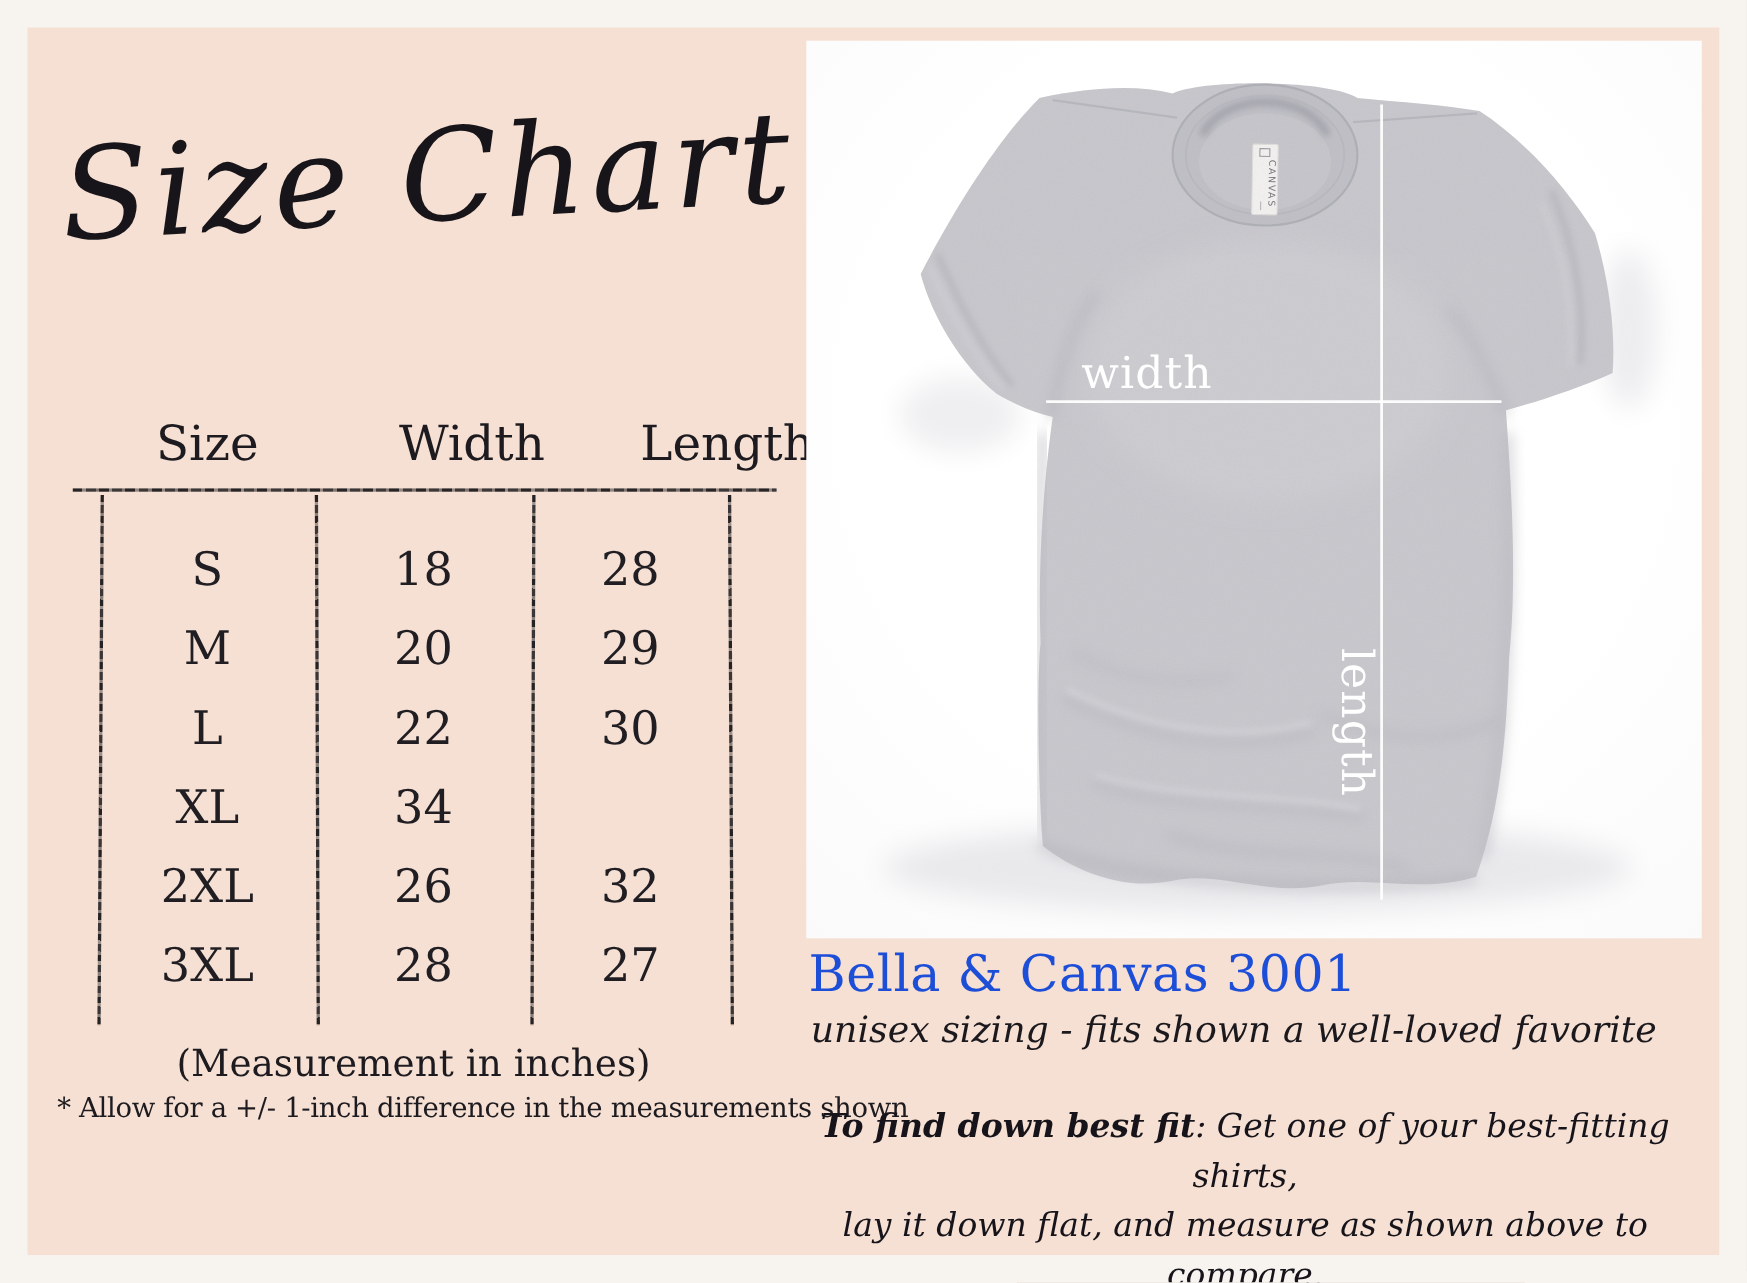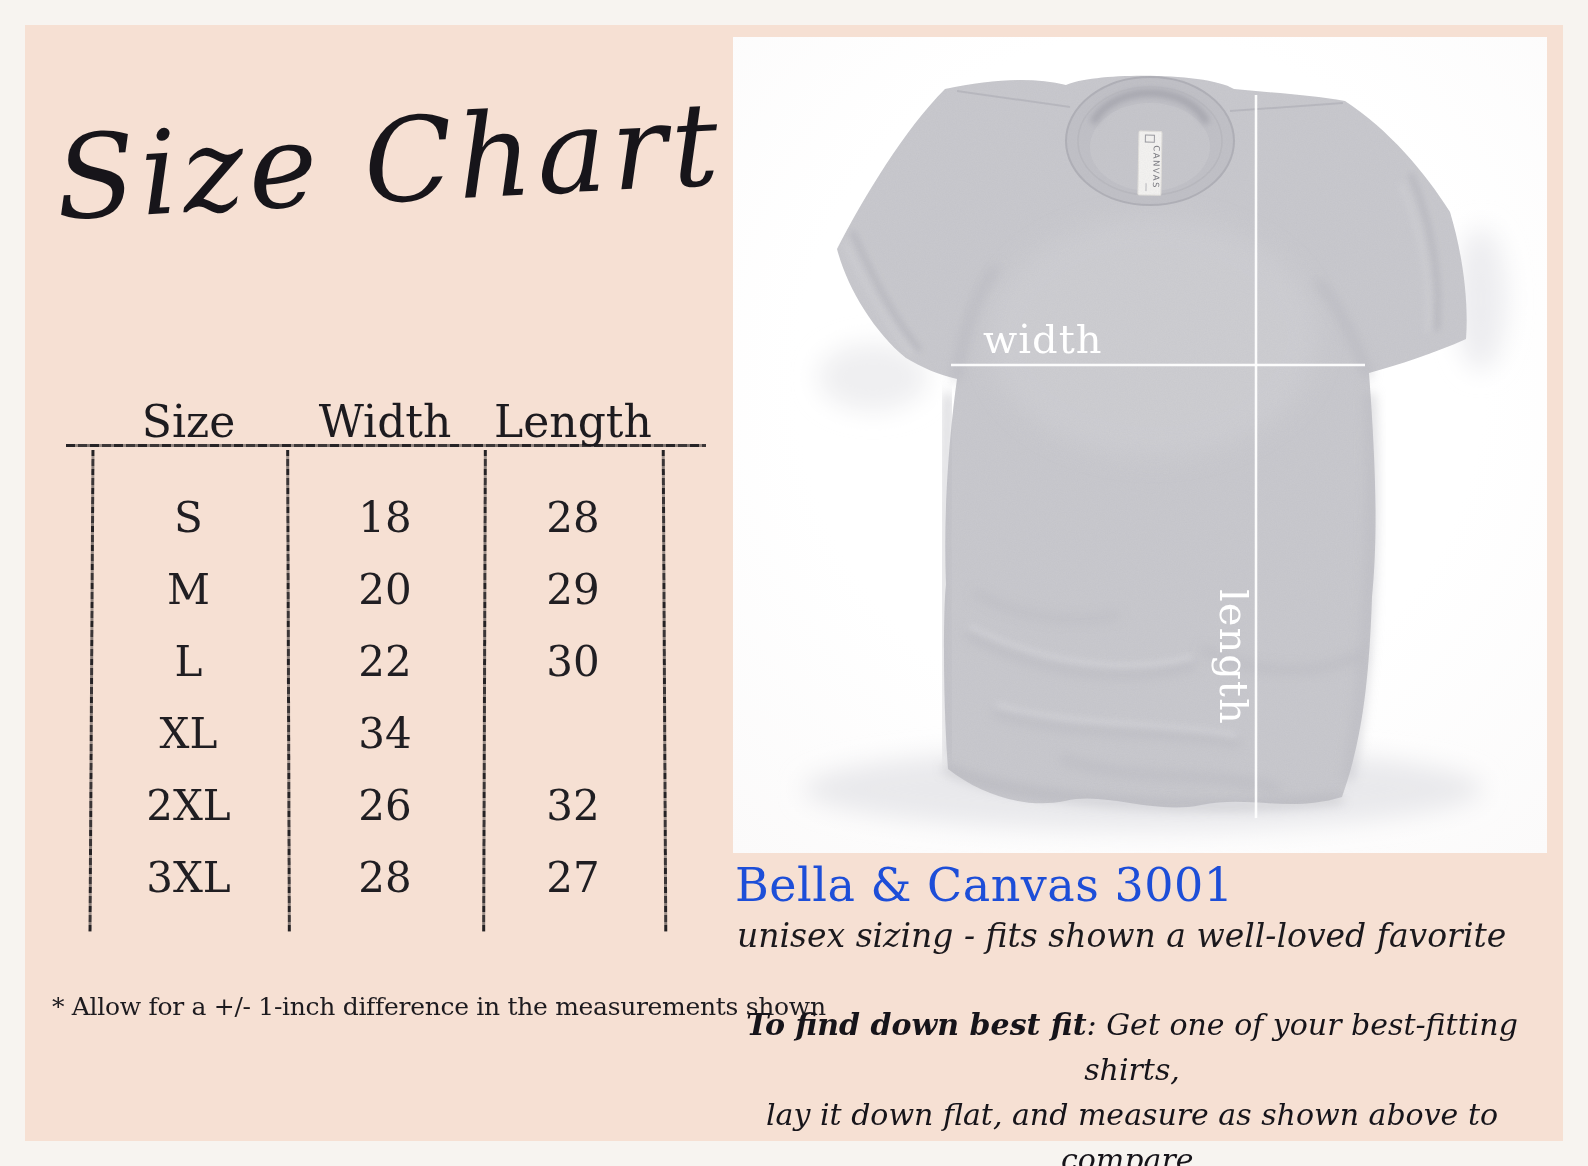--- a/index.html
+++ b/index.html
@@ -19,22 +19,23 @@
   #title{
     position:absolute;left:56px;top:112px;width:680px;
     font-style:italic;font-size:116px;line-height:1.15;
     letter-spacing:5px;color:#17151a;
     transform:rotate(-3deg);transform-origin:left center;
     white-space:nowrap;
   }
   
   .tbl-grid{display:grid;grid-template-columns:197px 196px 180px;padding-left:20px;}
   #tbl-header{
-    position:absolute;left:70px;top:380px;width:632px;height:82px;
+    position:absolute;left:70px;top:362px;width:632px;height:82px;
     align-items:center;
+    gap:44px;
   }
   #tbl-header span{display:block;text-align:center;font-size:44px;color:#1d1b1f;}
   #tbl-hline{
     position:absolute;left:66px;top:444px;width:640px;height:3px;
     background-image:repeating-linear-gradient(to right,
       rgba(28,26,29,.95) 0 9px, rgba(28,26,29,.45) 9px 12px,
       rgba(28,26,29,.85) 12px 21px, rgba(28,26,29,.55) 21px 24px);
   }
   #tbl-body{
     position:absolute;left:70px;top:447px;width:632px;padding-top:34px;
@@ -126,20 +127,21 @@
       <span>28</span>
       <span>27</span>
     </div>
   </div>
 
   <div class="vline" id="vline-0"></div>
   <div class="vline" id="vline-1"></div>
   <div class="vline" id="vline-2"></div>
   <div class="vline" id="vline-3"></div>
 
+  <div id="tbl-note">(Measurement in inches)</div>
   <div id="tbl-footnote">* Allow for a +/- 1-inch difference in the measurements shown</div>
 
   <div id="photo-box">
     <svg width="814" height="816" viewBox="0 0 814 816" xmlns="http://www.w3.org/2000/svg">
       <defs>
         <filter id="b3" x="-60%" y="-60%" width="220%" height="220%">
             <feGaussianBlur stdDeviation="3"></feGaussianBlur>
           </filter>
         <filter id="b6" x="-60%" y="-60%" width="220%" height="220%">
             <feGaussianBlur stdDeviation="6"></feGaussianBlur>

